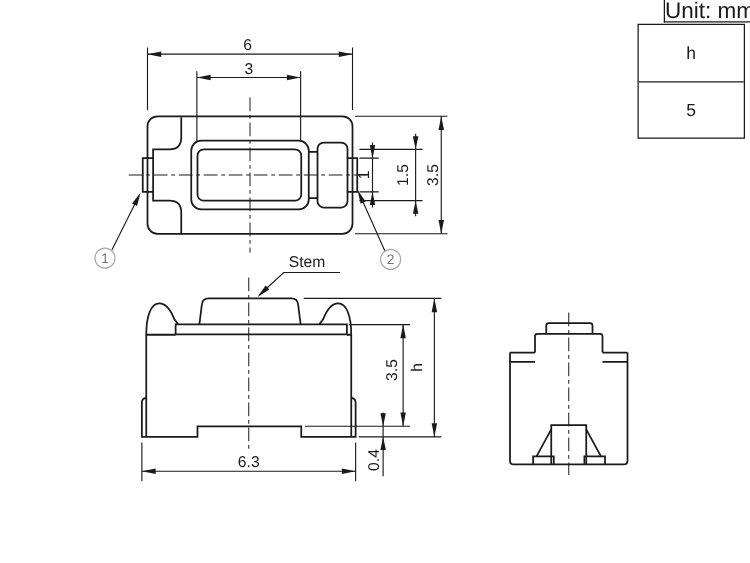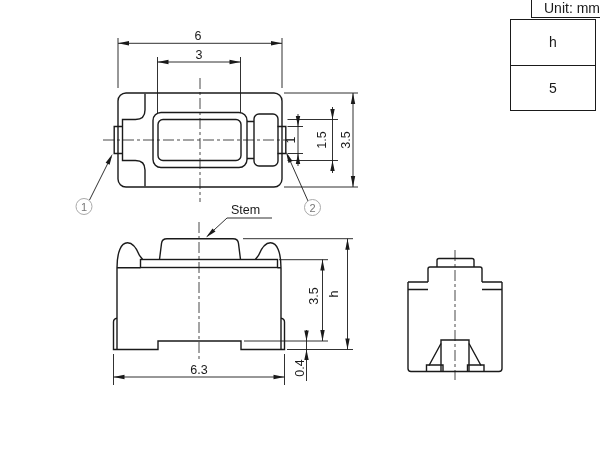--- a/index.html
+++ b/index.html
@@ -4,21 +4,21 @@
 <style>
   html,body{margin:0;padding:0;background:#ffffff;}
   .canvas{
     position:relative;width:600px;height:450px;background:#ffffff;
     font-family:"Liberation Sans",sans-serif;color:#1a1a1a;overflow:hidden;
   }
   .drawing{position:absolute;left:0;top:0;}
   .unit-box{
     position:absolute;left:531px;top:0;width:68px;height:17px;
     border-left:1.5px solid #1a1a1a;border-bottom:1.5px solid #1a1a1a;
-    font-size:14px;line-height:16px;text-align:right;padding-right:1px;
+    font-size:18px;line-height:16px;text-align:right;padding-right:1px;
     white-space:nowrap;
   }
   .spec-table{
     position:absolute;left:510px;top:19px;width:86px;height:92px;
     border:1.5px solid #1a1a1a;box-sizing:border-box;
     display:flex;flex-direction:column;
   }
   .spec-row{
     flex:1;display:flex;align-items:center;justify-content:center;
     font-size:14px;

